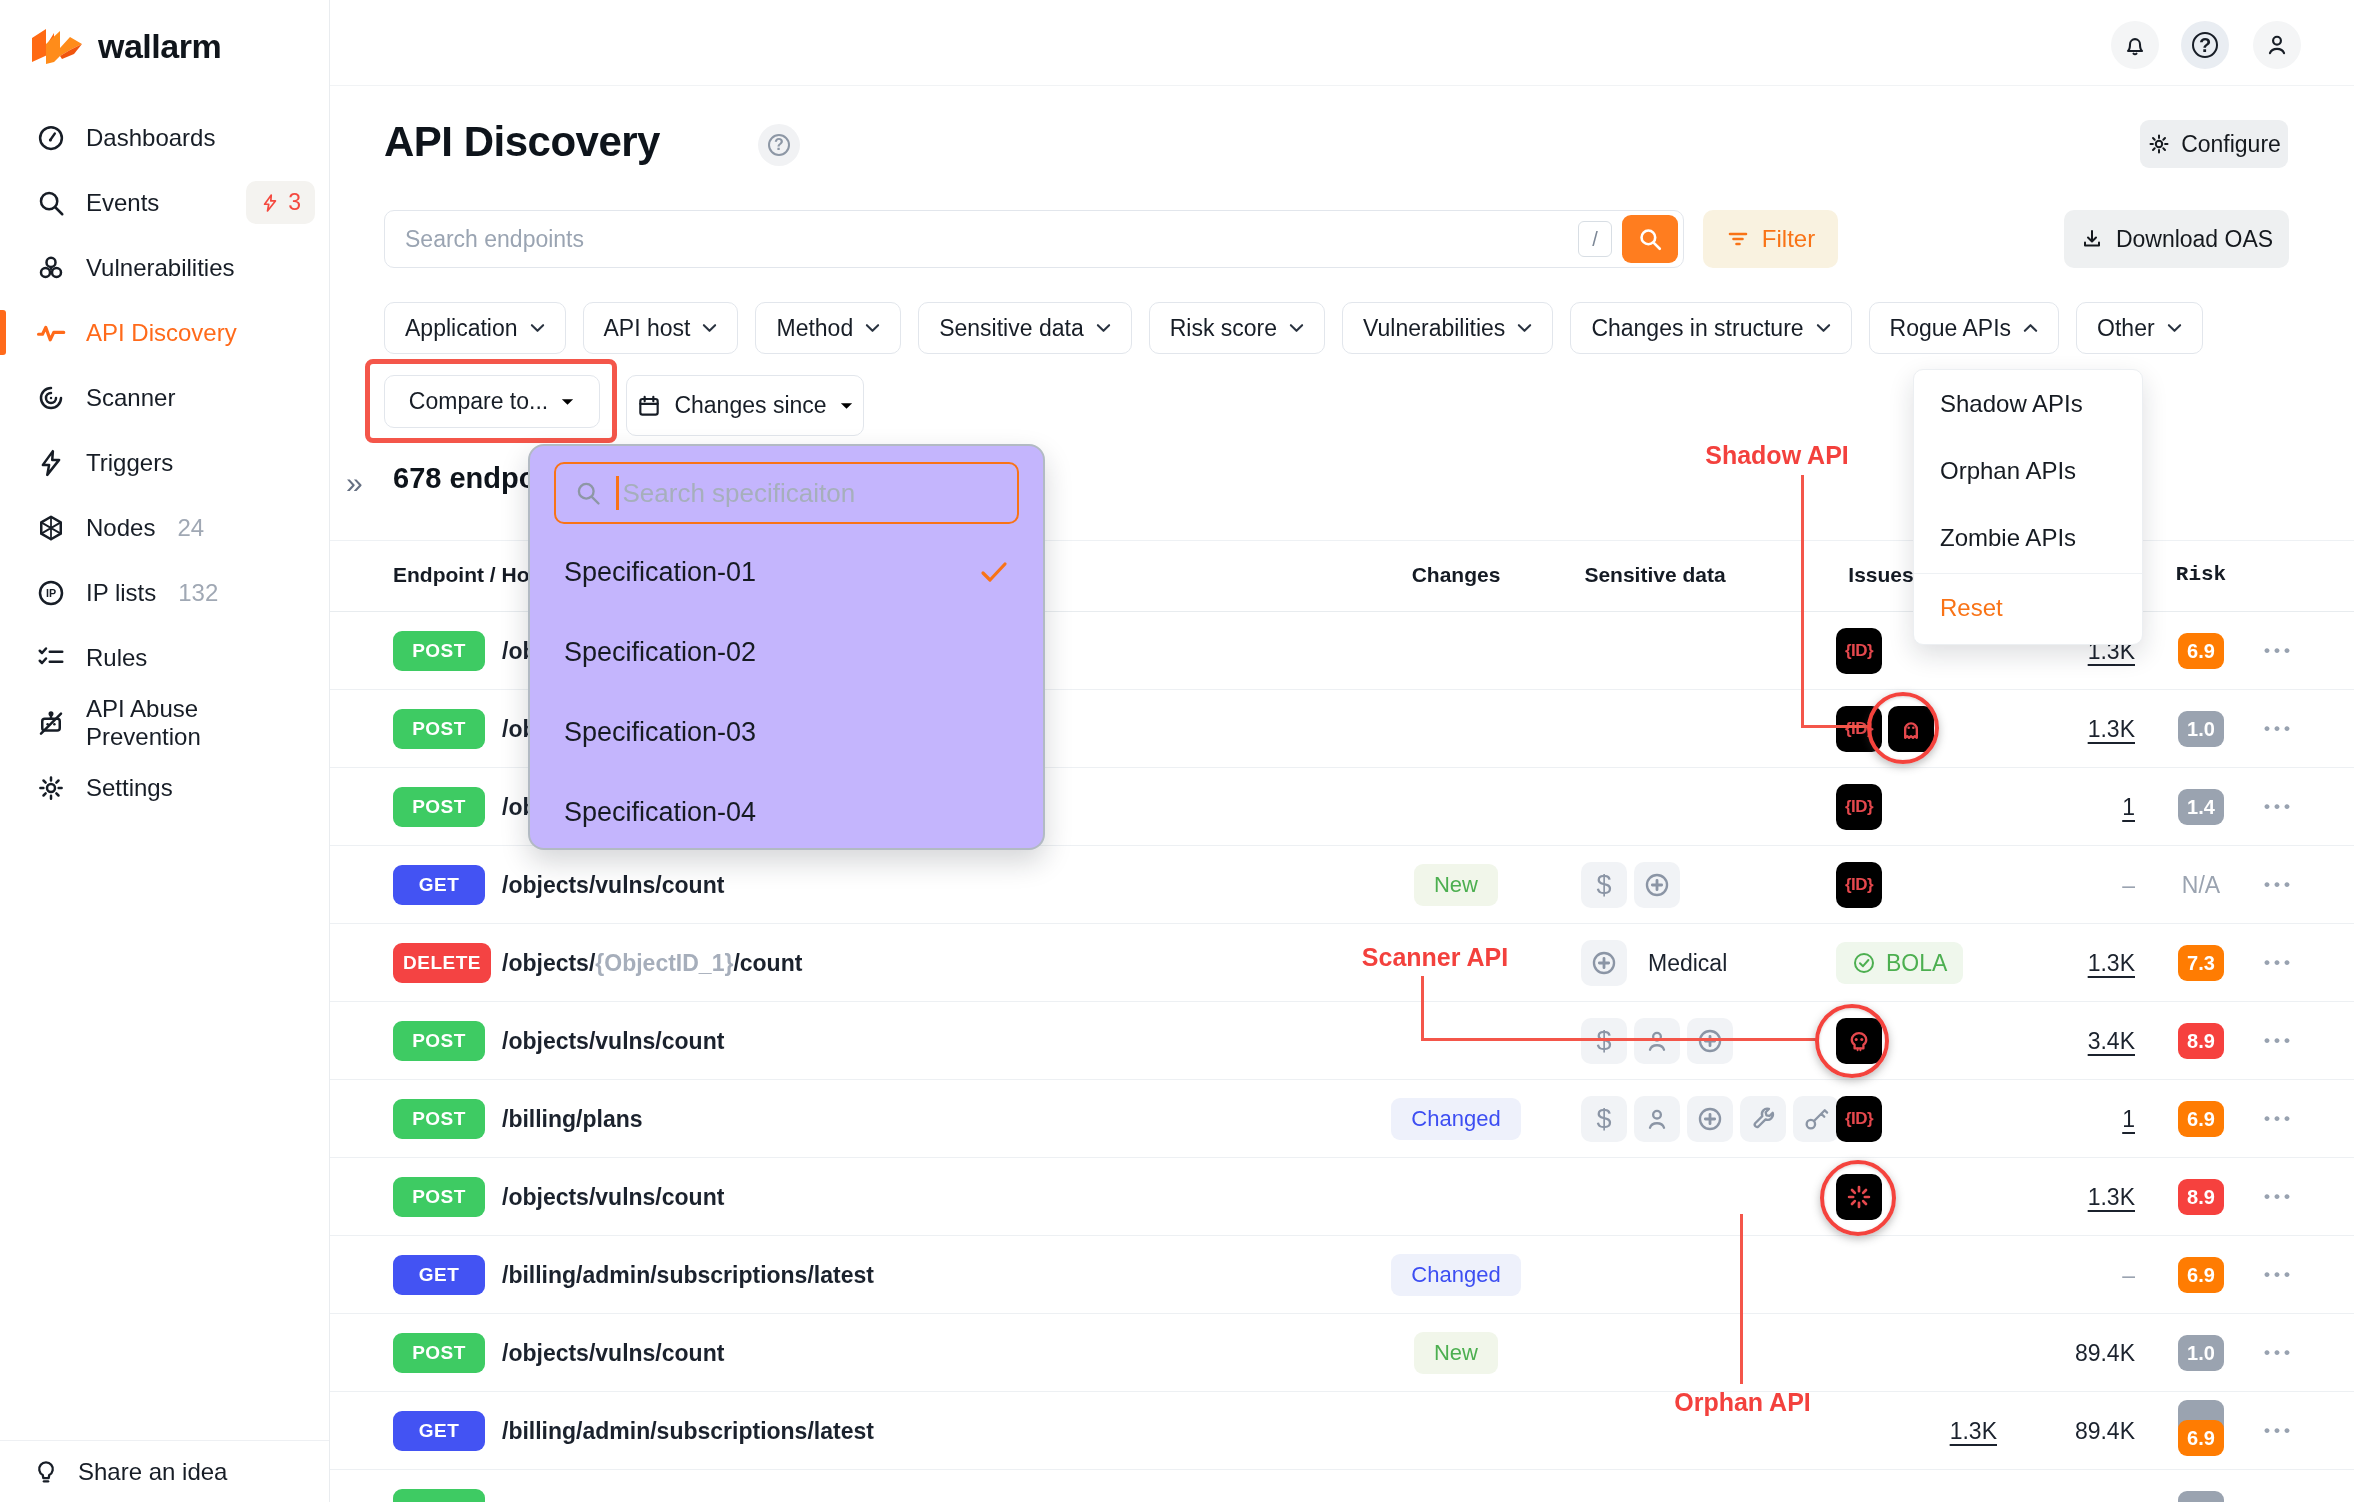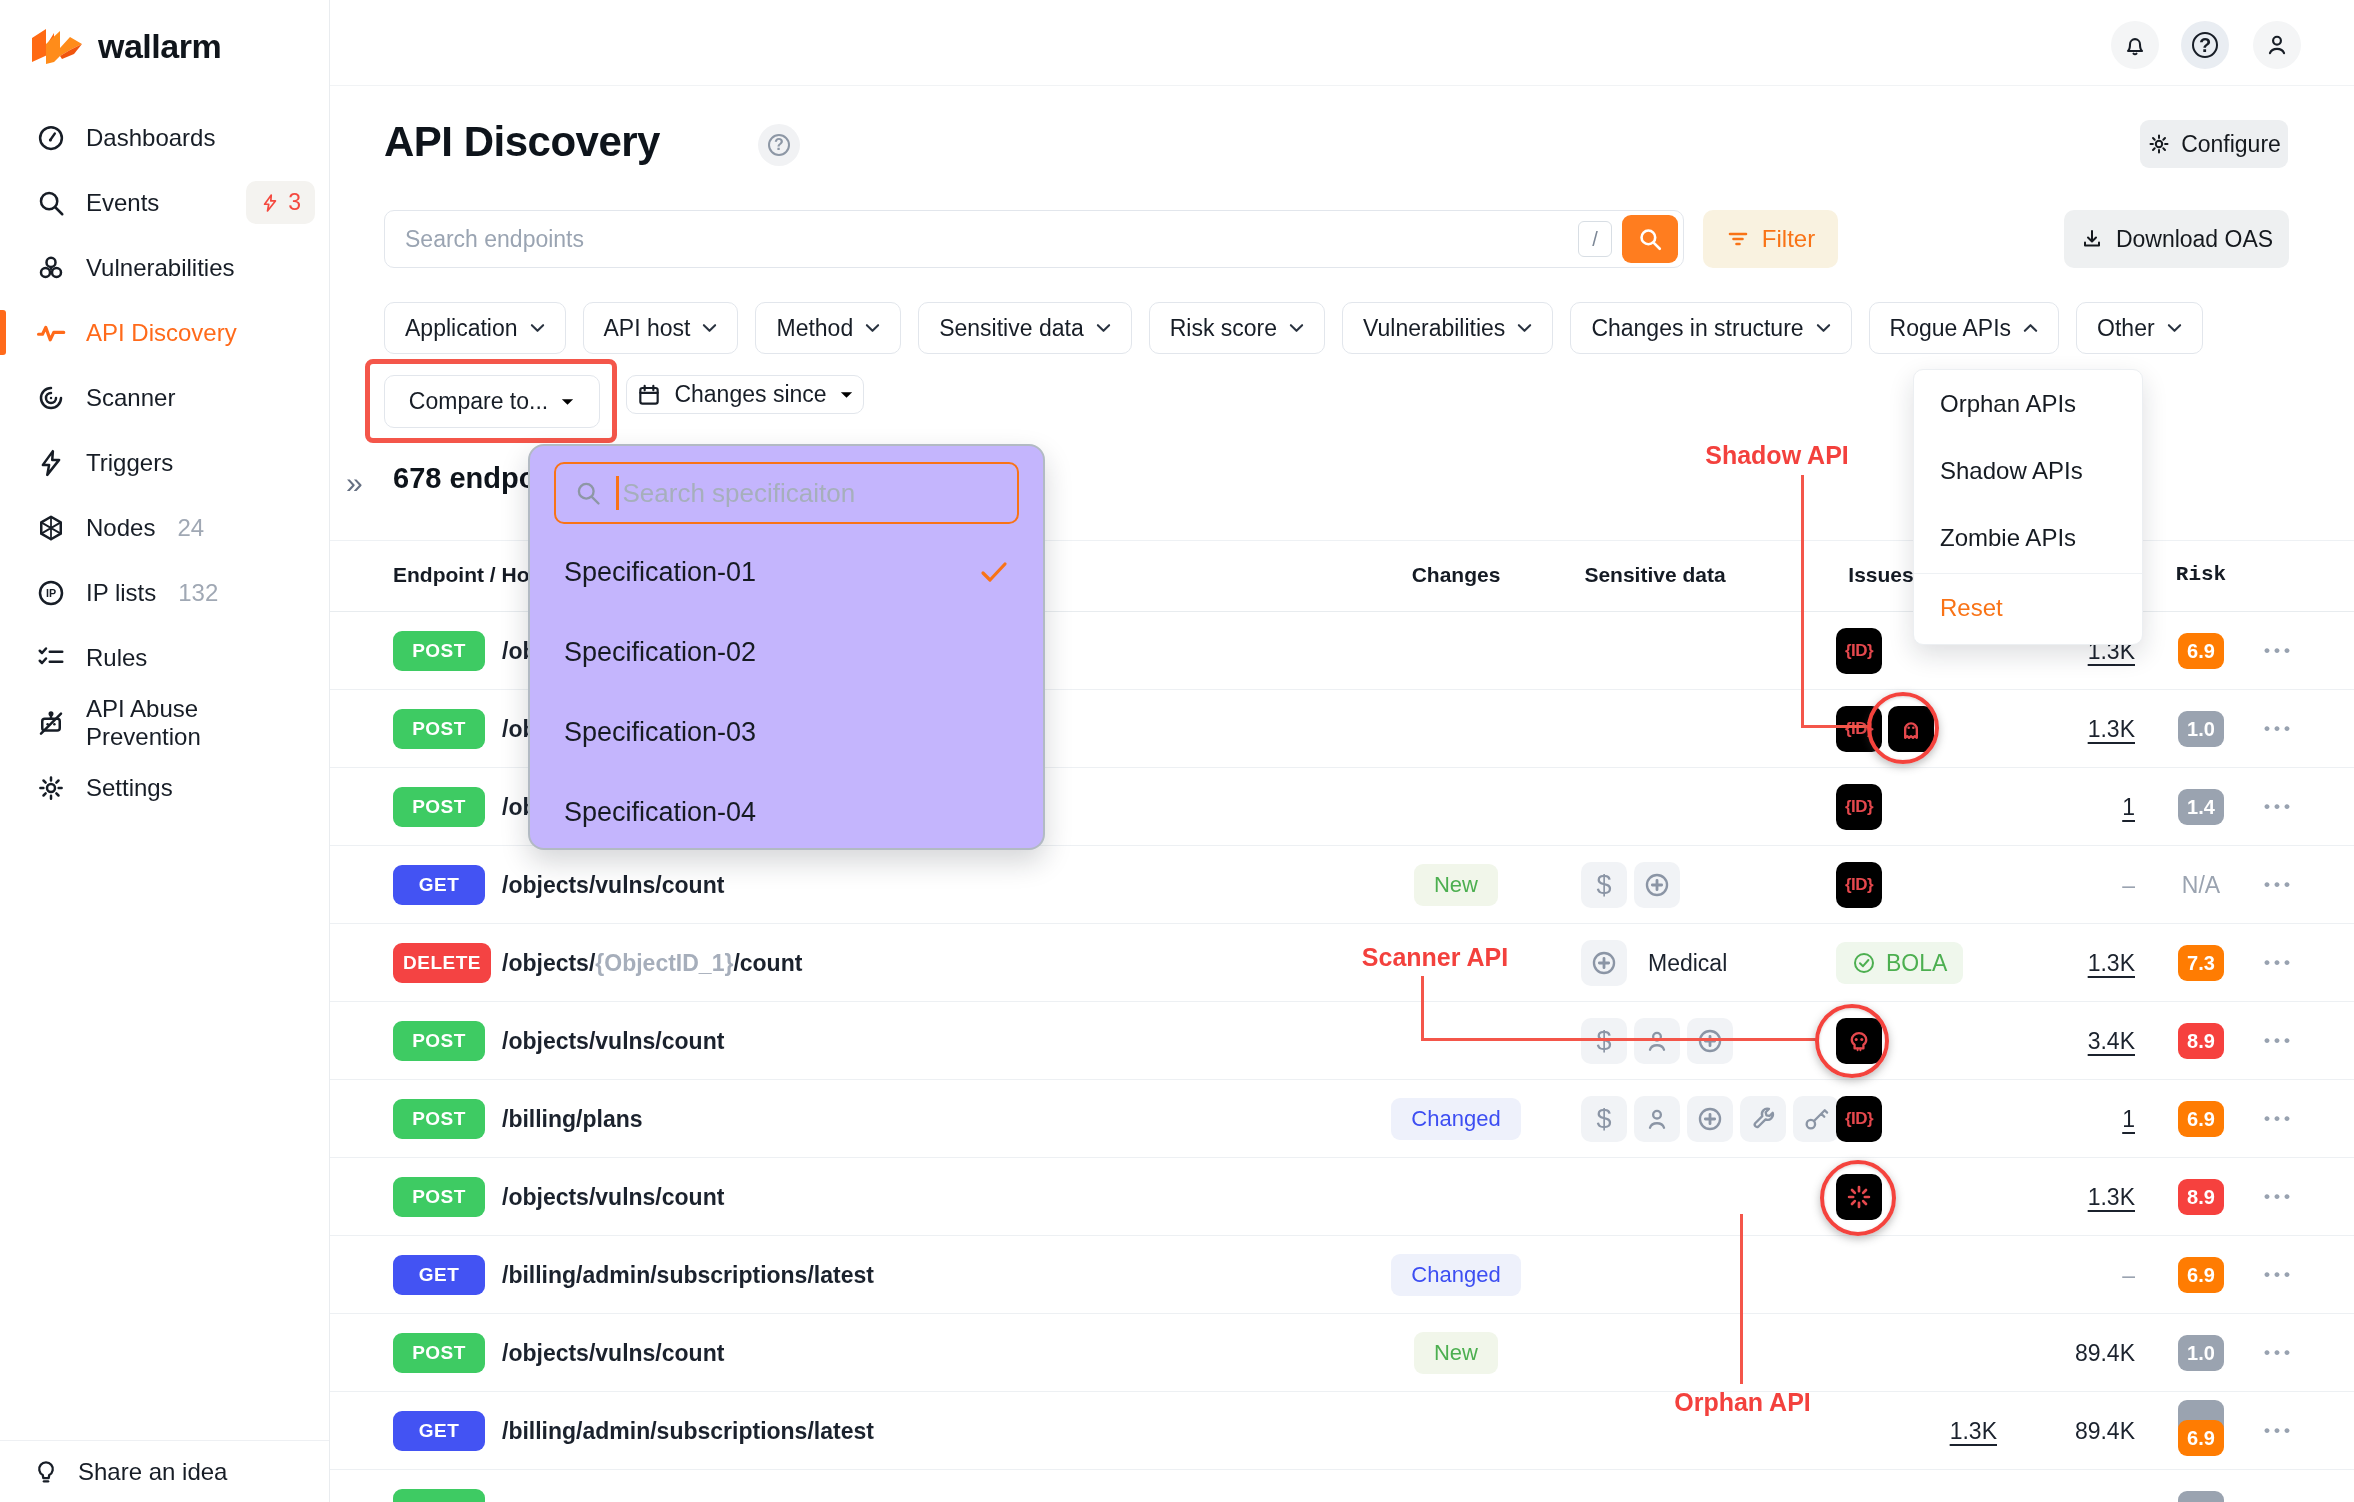--- a/index.html
+++ b/index.html
@@ -49,21 +49,21 @@
   .btn-filter { position:absolute; left:1703px; top:210px; width:135px; height:58px; background:#f9f2e0; border-radius:10px; display:flex; align-items:center; justify-content:center; gap:12px; color:#f97316; font-size:24px; cursor:pointer; }
   .btn-filter svg { width:24px; height:24px; stroke-width:2.6; }
   .btn-download { position:absolute; left:2064px; top:210px; width:225px; height:58px; background:#eef0f1; border-radius:10px; display:flex; align-items:center; justify-content:center; gap:12px; font-size:23px; color:#15191e; cursor:pointer; }
   .btn-download svg { width:24px; height:24px; }
 
   
   .chips-row { position:absolute; left:384px; top:302px; display:flex; gap:17px;border-radius:11px; }
   .chip { height:52px; border:1px solid #e2e6ec; border-radius:10px; background:#fff; display:flex; align-items:center; gap:12px; padding:0 20px; font-size:23px; color:#171d26; cursor:pointer; white-space:nowrap; }
   .chip svg { width:15px; height:10px; stroke-width:2.2; color:#2a3340; }
   .chip-compare { position:absolute; left:384px; top:375px; width:216px; height:53px; }
-  .chip-since { position:absolute; left:626px; top:375px; width:238px; height:39px; }
+  .chip-since { position:absolute; left:626px; top:375px; width:238px; height:61px; }
   .chip-abs { border:1px solid #e2e6ec; border-radius:10px; background:#fff; display:flex; align-items:center; justify-content:center; gap:12px; font-size:23px; color:#171d26; cursor:pointer; }
   .chip-abs svg.chev { width:15px; height:10px; stroke-width:2.2; color:#2a3340; }
   .chip-abs svg.cal { width:26px; height:26px; }
   .red-box { position:absolute; left:365px; top:359px; width:252px; height:84px; border:5px solid #f4564a; border-radius:8px; z-index:45; pointer-events:none; }
 
   
   .collapse-ic { position:absolute; left:346px; top:466px; font-size:30px; color:#667083; cursor:pointer; z-index:4; }
   .tbl-summary { position:absolute; left:393px; top:462px; font-size:29px; font-weight:700; color:#0e141b; z-index:4; }
   .tablewrap { position:absolute; left:330px; top:540px; width:2024px; height:962px; border-top:1px solid #eef1f4; overflow:hidden; z-index:3; }
   .thead { position:relative; height:71px; border-bottom:1px solid #e8ecef; }
@@ -783,22 +783,22 @@
         <div class="spec-item">
           <span>Specification-03</span>
         </div>
         <div class="spec-item">
           <span>Specification-04</span>
         </div>
       </div>
   </div>
 
   <div class="rogue-panel" id="rogue-panel">
+      <div class="rogue-item">Shadow APIs</div>
       <div class="rogue-item">Orphan APIs</div>
-      <div class="rogue-item">Shadow APIs</div>
       <div class="rogue-item">Zombie APIs</div>
       <div class="rogue-divider"></div>
       <div class="rogue-reset">Reset</div>
     </div>
 
   <div class="anno anno-label" style="left:1682px; top:441px; width:190px; text-align:center;">Shadow API</div>
   <div class="anno anno-line" style="left:1801px; top:475px; width:3px; height:252px;"></div>
   <div class="anno anno-line" style="left:1801px; top:725px; width:70px; height:3px;"></div>
   <div class="anno anno-circle" style="left:1867px; top:692px; width:72px; height:72px;"></div>
 

